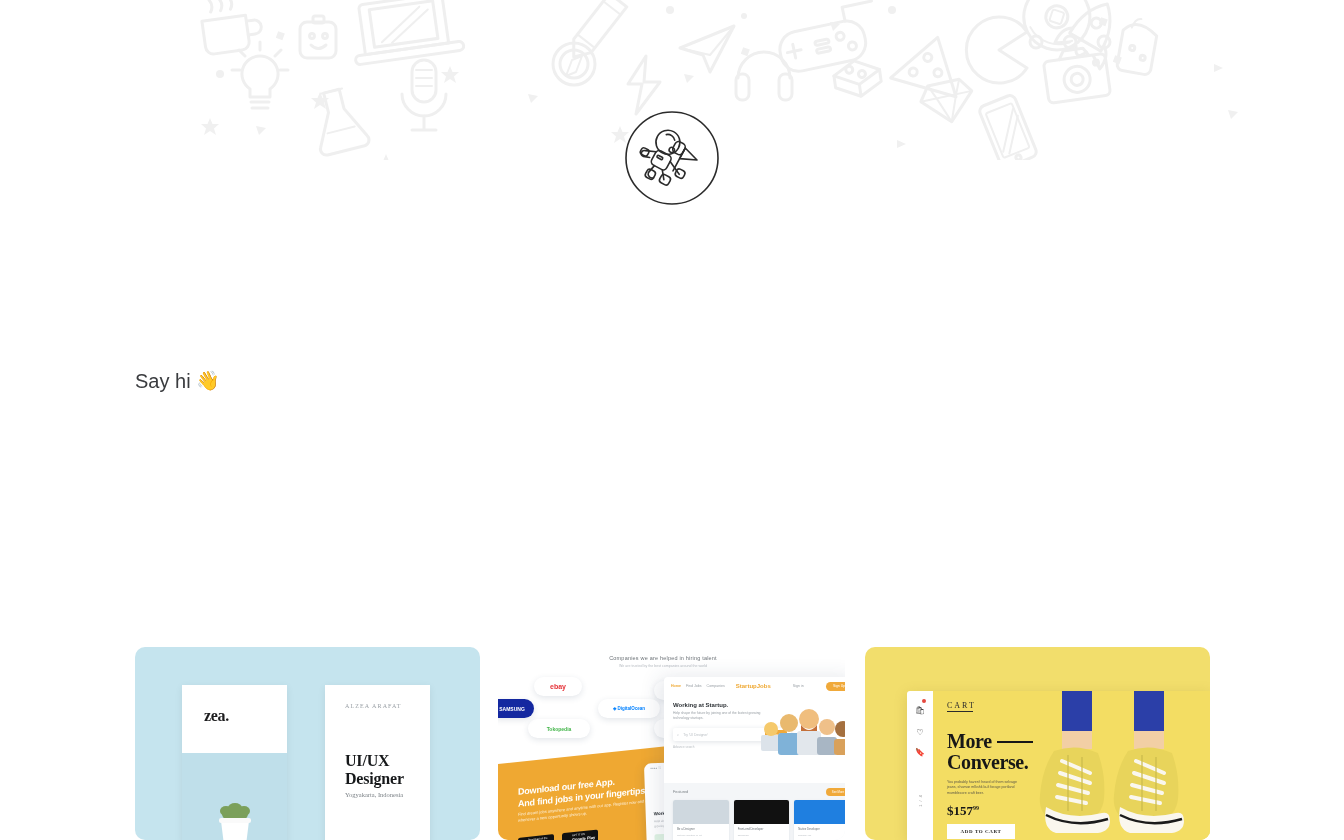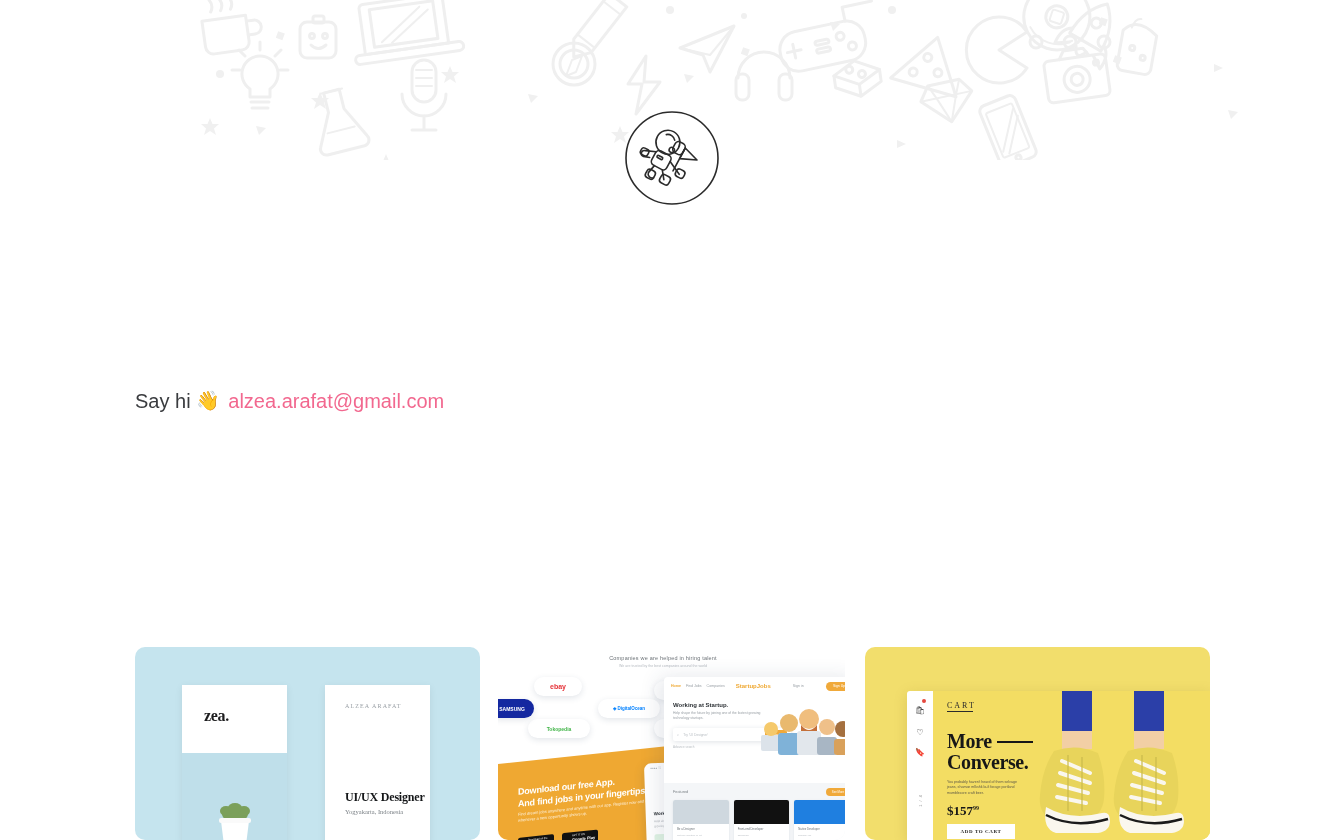--- a/index.html
+++ b/index.html
@@ -29,21 +29,21 @@
   .content { position: absolute; left: 135px; top: 346px; width: 1075px; }
   .headline {
     font-size: 40px;
     line-height: 51px;
     color: #333538;
     font-weight: 400;
     letter-spacing: -0.2px;
     white-space: pre-wrap;
   }
   .sayhi {
-    margin-top: 42px;
+    margin-top: 22px;
     font-size: 20px;
     line-height: 26px;
     color: #3a3c3f;
     display: flex; align-items: center; gap: 0px;
   }
   .sayhi .label { margin-right: 6px; }
   .sayhi .wave { font-size: 19px; margin-right: 8px; }
   .sayhi a.email { color: #F2688F; text-decoration: none; }
 
   
@@ -69,22 +69,22 @@
     background: #BFDFEA;
   }
   .plant { position:absolute; left: 32px; bottom: 0; width: 42px; height: 46px; }
   .bc2 { left: 190px; top: 38px; width: 105px; height: 160px;
          box-shadow: 0 2px 8px rgba(0,0,0,.07); }
   .bc2 .tiny {
     font-family:"Liberation Serif", serif; font-size:6px; letter-spacing:1.1px;
     color:#9aa0a6; margin: 18px 0 0 20px;
   }
   .bc2 .role {
-    font-family:"Liberation Serif", serif; font-weight:700; font-size:12px;
-    color:#16181a; margin: 81px 0 0 20px; letter-spacing:-.2px;
+    font-family:"Liberation Serif", serif; font-weight:700; font-size:16px;
+    color:#16181a; margin: 43px 0 0 20px; letter-spacing:-.2px;
   }
   .bc2 .loc {
     font-family:"Liberation Serif", serif; font-size:6.5px; color:#7d8388;
     margin: 3px 0 0 20px;
   }
 
   
   .c2 .sheet { position:absolute; inset:0; background:#fff; }
   .c2 .cap {
     position:absolute; left: 50px; top: 8px; width: 230px; text-align:center;
@@ -407,21 +407,20 @@
         <rect x="44" y="30" width="11" height="12" rx="4"></rect>
       </g>
     </svg>
   </div>
 
   <div class="content">
 
     <div class="sayhi">
       <span class="label">Say hi</span>
       <span class="wave">👋</span>
-      <a class="email" href="#">alzea.arafat@gmail.com</a>
     </div>
   </div>
 
   <div class="cards">
 
     <div class="card c1">
       <div class="bc bc1">
         <div class="brand">zea.</div>
         <div class="photo">
           <svg class="plant" viewBox="0 0 42 46">

